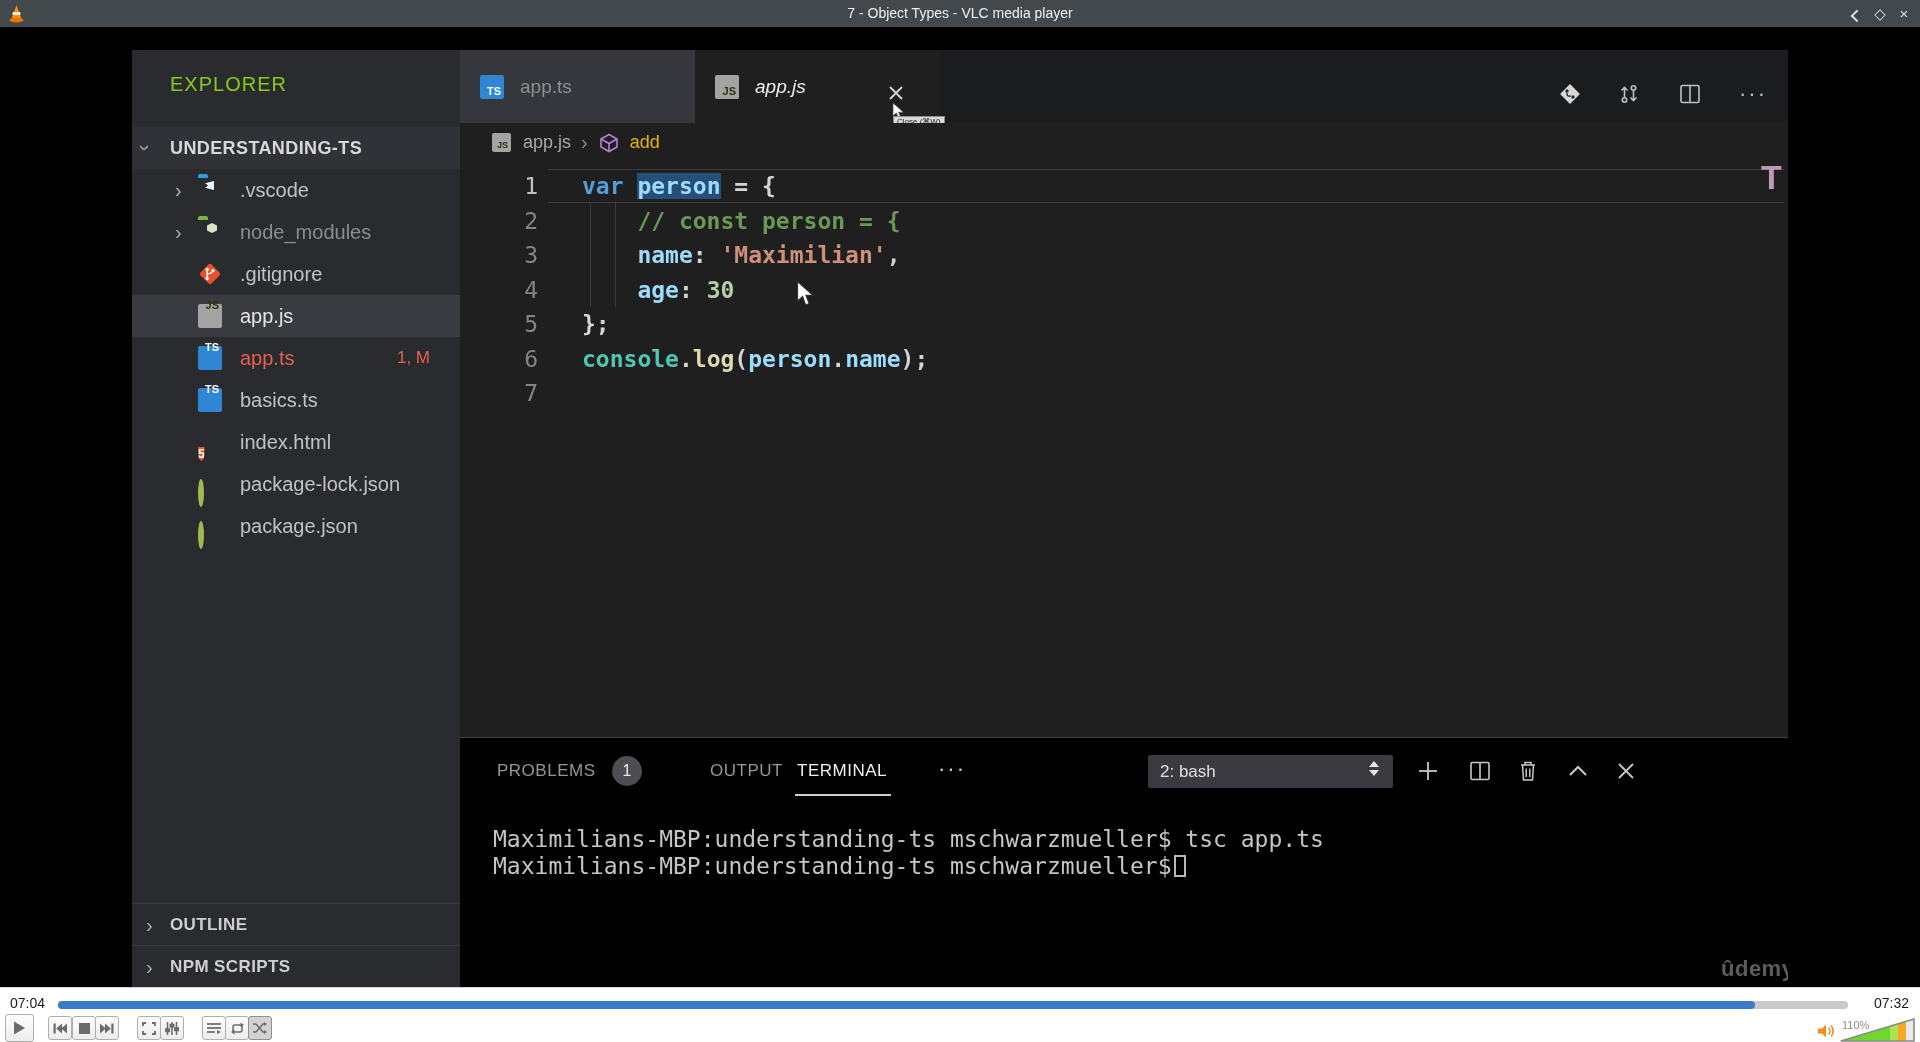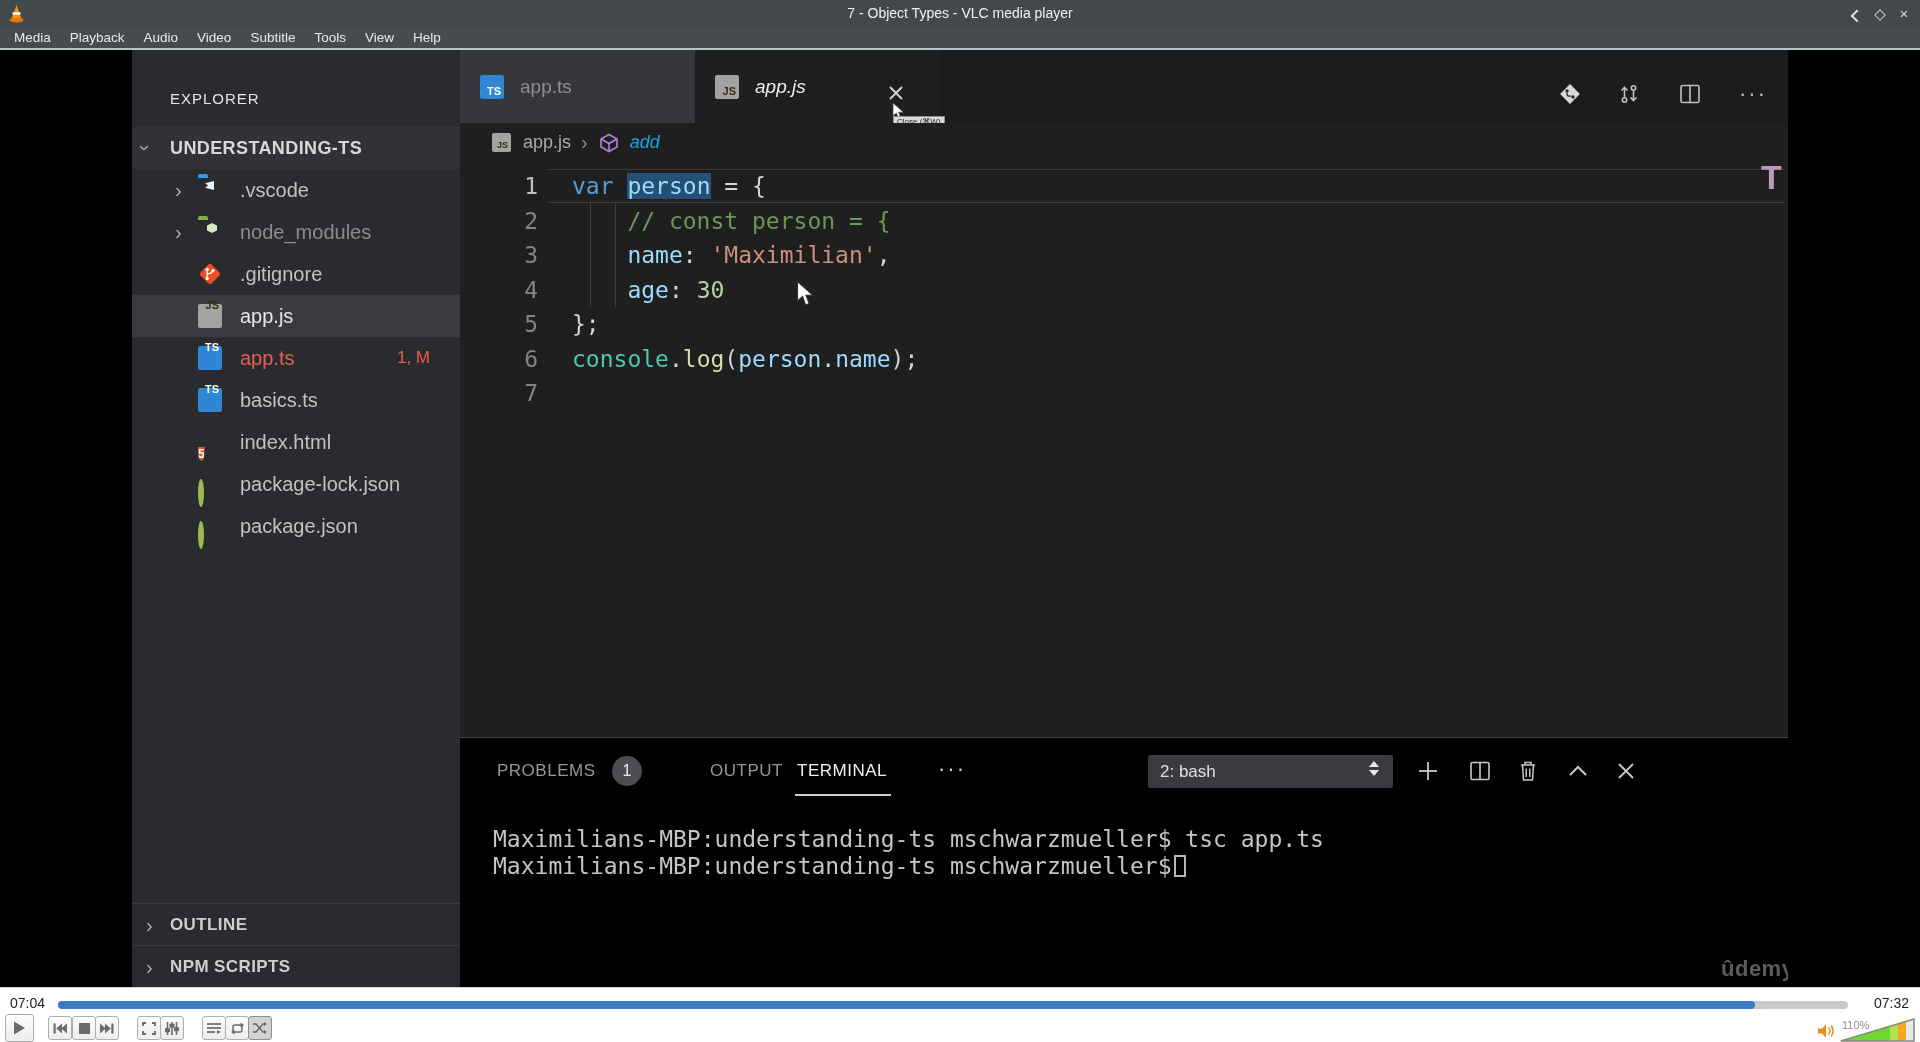--- a/index.html
+++ b/index.html
@@ -15,21 +15,21 @@
   .chev-up-css { display:inline-block; width:9px; height:9px; border-left:2px solid #dcdcdc; border-bottom:2px solid #dcdcdc; transform:rotate(-45deg) translateY(-3px); }
   .menubar { position:absolute; left:0; top:27px; width:1920px; height:23px; background:#464b4f; border-bottom:2px solid #b9c3ca; display:flex; align-items:center; padding-left:14px; gap:19px; }
   .menu-item { color:#e8e8e8; font-size:13.5px; }
 
   
   .video { position:absolute; left:0; top:50px; width:1920px; height:937px; background:#000; }
   .vscode { position:absolute; left:132px; top:0; width:1656px; height:937px; background:#1f1f20; overflow:hidden; }
 
   
   .sidebar { position:absolute; left:0; top:0; width:328px; height:937px; background:#2a2b2e; }
-  .explorer-title { position:absolute; left:38px; top:40px; color:#e5e5e5; font-size:15px; letter-spacing:1px; }
+  .explorer-title { position:absolute; left:38px; top:23px; color:#84cc16; font-size:20px; letter-spacing:1px; }
   .project-row { position:absolute; left:0; top:77px; width:328px; height:42px; background:#313237; color:#d8d8d8; font-weight:bold; font-size:18px; line-height:42px; letter-spacing:.4px; }
   .project-row .lbl { position:absolute; left:38px; }
   .chev { color:#b0b0b0; font-size:20px; font-weight:normal; }
   .chev-right { display:inline-block; }
   .chev-down { display:inline-block; transform:rotate(90deg); }
   .file-row { position:absolute; left:0; width:328px; height:42px; line-height:42px; color:#c2c2c2; font-size:20px; }
   .file-row.selected { background:#3a3b40; color:#e6e6e6; }
   .file-row .chev { position:absolute; left:43px; }
   .file-row .ficon { position:absolute; left:66px; top:9px; }
   .file-row .fname { position:absolute; left:108px; }
@@ -63,21 +63,21 @@
   .iconbtn { display:flex; align-items:center; justify-content:center; }
   .tooltip { position:absolute; background:#d9d9d9; border:1px solid #8f8f8f; color:#222; font-size:8px; line-height:10px; padding:0 3px; white-space:nowrap; }
   .breadcrumb { position:absolute; left:0; top:73px; width:1328px; height:39px; background:#1f1f20; display:flex; align-items:center; font-size:18px; color:#a9a9a9; }
   .bc-sep { margin:0 10px; color:#8a8a8a; font-size:20px; }
 
   
   .codearea { position:absolute; left:0; top:112px; width:1328px; height:575px; background:#1f1f20; font-family:"DejaVu Sans Mono", monospace; font-size:23px; }
   .code-line { position:absolute; left:0; width:1328px; height:34px; line-height:34px; }
   .ln { position:absolute; left:0; width:78px; text-align:right; color:#848484; }
   .ln-active { color:#c0c0c0; }
-  .lt { position:absolute; left:112px; white-space:pre; color:#d4d4d4; }
+  .lt { position:absolute; left:122px; white-space:pre; color:#d4d4d4;font-weight:bold; }
   .tk-kw{color:#569cd6} .tk-var{color:#9cdcfe} .tk-com{color:#6a9955} .tk-str{color:#ce9178}
   .tk-num{color:#b5cea8} .tk-cls{color:#4ec9b0} .tk-fn{color:#dcdcaa} .tk-fg{color:#d4d4d4}
   .tok-sel { background:#264f78; }
   .curline { position:absolute; left:88px; right:4px; height:34px; border-top:1px solid #3c3c3c; border-bottom:1px solid #3c3c3c; }
   .indent-guide { position:absolute; width:1px; background:#3b3b3b; }
   .overlay-T { position:absolute; color:#bf9ab8; font-weight:bold; font-size:34px; font-family:"Liberation Sans",sans-serif; }
 
   
   .panel { position:absolute; left:0; top:687px; width:1328px; height:250px; background:#000000; border-top:1px solid #3f3f44; }
   .ptab { position:absolute; top:12px; height:46px; line-height:42px; font-size:17px; letter-spacing:.5px; color:#969696; }
@@ -118,30 +118,20 @@
         <rect x="4.6" y="8.2" width="7.8" height="2.6" fill="#fff"></rect>
         <ellipse cx="8.5" cy="16" rx="7" ry="2.4" fill="#e87500"></ellipse>
       </svg>
     </span>
     <div class="win-title">7 - Object Types - VLC media player</div>
     <span class="winbtn" style="left:1844px;"><i class="chev-up-css" style="transform:rotate(-45deg) scaleY(-1) translateY(-2px);"></i></span>
     <span class="winbtn" style="left:1869px;">◇</span>
     <span class="winbtn" style="left:1893px;">×</span>
   </div>
 
-  <div class="menubar">
-    <span class="menu-item">Media</span>
-    <span class="menu-item">Playback</span>
-    <span class="menu-item">Audio</span>
-    <span class="menu-item">Video</span>
-    <span class="menu-item">Subtitle</span>
-    <span class="menu-item">Tools</span>
-    <span class="menu-item">View</span>
-    <span class="menu-item">Help</span>
-  </div>
 
   <div class="video">
     <div class="vscode">
 
       <div class="sidebar">
         <div class="explorer-title">EXPLORER</div>
 
         <div class="project-row">
           <span class="chev chev-down abs" style="left:10px;">›</span>
           <span class="lbl">UNDERSTANDING-TS</span>
@@ -272,21 +262,21 @@
             </span>
           <span style="margin-left:12px;">app.js</span>
           <span class="bc-sep">›</span>
           <span>
             <svg width="22" height="22" viewBox="0 0 22 22" stroke="#b180d7" stroke-width="1.6" fill="none">
               <polygon points="11,2.5 19,7 19,15 11,19.5 3,15 3,7"></polygon>
               <polyline points="3,7 11,11.5 19,7"></polyline>
                 <line x1="11" y1="11.5" x2="11" y2="19.5"></line>
             </svg>
           </span>
-          <span style="margin-left:10px; color:#0ea5e9;font-style:italic;">add</span>
+          <span style="margin-left:10px; color:#eab308;">add</span>
         </div>
 
         <div class="codearea">
           <div class="curline" style="top:7px;"></div>
           <div class="indent-guide" style="left:130px; top:41px; height:104px;"></div>
           <div class="indent-guide" style="left:155px; top:41px; height:104px;"></div>
 
           <div class="code-line" style="top:7px;">
             <span class="ln ln-active">1</span>
             <span class="lt"><span class="tk-kw">var</span><span class="tk-fg"> </span><span class="tk-var tok-sel">person</span><span class="tk-fg"> = {</span></span>

